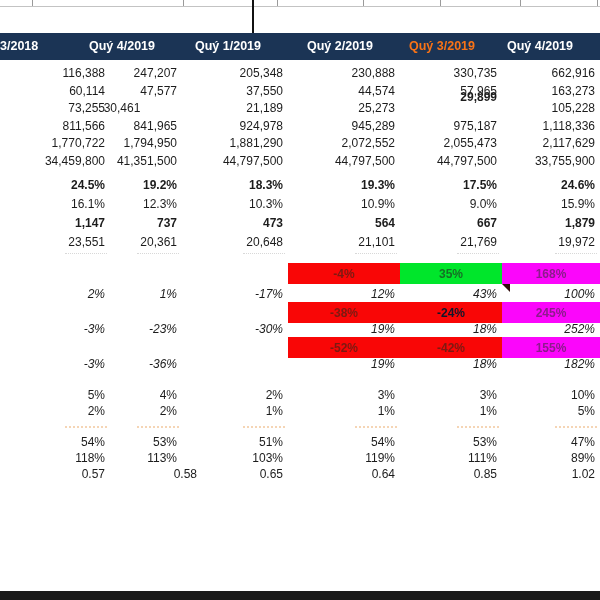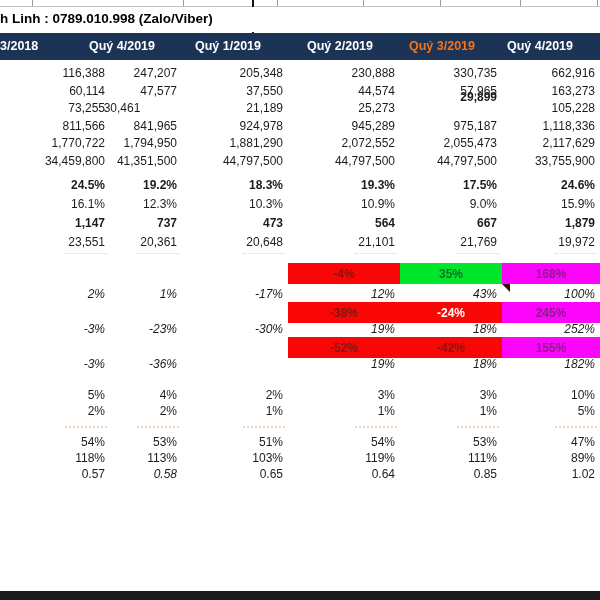--- a/index.html
+++ b/index.html
@@ -29,23 +29,20 @@
 </style>
 </head>
 <body>
 
 <div class="screen">
 
   <div class="topticks"></div>
   <div class="topline"></div>
   <div class="vline"></div>
 
-  <div class="contact">
-    <span>h Linh : 0789.010.998 (Zalo/Viber)</span>
-  </div>
 
   <div class="qhead" id="qhead" style="background: rgb(27, 52, 85);">
       <div class="qcell" style="color: rgb(255, 255, 255); left: 0px;">3/2018</div>
       <div class="qcell" style="color: rgb(255, 255, 255); right: 445px;">Quý 4/2019</div>
       <div class="qcell" style="color: rgb(255, 255, 255); right: 339px;">Quý 1/2019</div>
       <div class="qcell" style="color: rgb(255, 255, 255); right: 227px;">Quý 2/2019</div>
       <div class="qcell" style="color: #f97316; right: 125px;">Quý 3/2019</div>
       <div class="qcell" style="color: rgb(255, 255, 255); right: 27px;">Quý 4/2019</div>
     </div>
 
@@ -114,21 +111,21 @@
       <div class="fillcell" style="left: 400px; top: 263px; width: 102px; background: rgb(0, 230, 43); color: rgb(21, 111, 37);">35%</div>
       <div class="fillcell" style="left: 502px; top: 263px; width: 98px; background: rgb(251, 6, 251); color: rgb(140, 27, 140);">168%</div>
       <div class="cell r-ital" style="top: 287px; left: 0px; width: 105px;">2%</div>
       <div class="cell r-ital" style="top: 287px; right: 423px; width: 110px;">1%</div>
       <div class="cell r-ital" style="top: 287px; right: 317px; width: 110px;">-17%</div>
       <div class="cell r-ital" style="top: 287px; right: 205px; width: 110px;">12%</div>
       <div class="cell r-ital" style="top: 287px; right: 103px; width: 110px;">43%</div>
       <div class="flag" style="left: 502px; top: 284px; background: rgb(51, 13, 13); clip-path: polygon(0px 0px, 100% 0px, 100% 100%);"></div>
       <div class="cell r-ital" style="top: 287px; right: 5px; width: 110px;">100%</div>
       <div class="fillcell" style="left: 288px; top: 302px; width: 112px; background: rgb(249, 6, 6); color: rgb(124, 26, 18);">-38%</div>
-      <div class="fillcell" style="left: 400px; top: 302px; width: 102px; background: rgb(249, 6, 6); color: #ffffff;">-24%</div>
+      <div class="fillcell" style="left: 400px; top: 302px; width: 102px; background: rgb(249, 6, 6); color: #0f172a;">-24%</div>
       <div class="fillcell" style="left: 502px; top: 302px; width: 98px; background: rgb(251, 6, 251); color: rgb(140, 27, 140);">245%</div>
       <div class="cell r-ital" style="top: 322px; left: 0px; width: 105px;">-3%</div>
       <div class="cell r-ital" style="top: 322px; right: 423px; width: 110px;">-23%</div>
       <div class="cell r-ital" style="top: 322px; right: 317px; width: 110px;">-30%</div>
       <div class="cell r-ital" style="top: 322px; right: 205px; width: 110px;">19%</div>
       <div class="cell r-ital" style="top: 322px; right: 103px; width: 110px;">18%</div>
       <div class="cell r-ital" style="top: 322px; right: 5px; width: 110px;">252%</div>
       <div class="fillcell" style="left: 288px; top: 337px; width: 112px; background: rgb(249, 6, 6); color: rgb(124, 26, 18);">-52%</div>
       <div class="fillcell" style="left: 400px; top: 337px; width: 102px; background: rgb(249, 6, 6); color: rgb(124, 26, 18);">-42%</div>
       <div class="fillcell" style="left: 502px; top: 337px; width: 98px; background: rgb(251, 6, 251); color: rgb(140, 27, 140);">155%</div>
@@ -155,21 +152,21 @@
       <div class="cell r-num" style="top: 435px; right: 205px; width: 110px;">54%</div>
       <div class="cell r-num" style="top: 435px; right: 103px; width: 110px;">53%</div>
       <div class="cell r-num" style="top: 435px; right: 5px; width: 110px;">47%</div>
       <div class="cell r-num" style="top: 451px; left: 0px; width: 105px;">118%</div>
       <div class="cell r-num" style="top: 451px; right: 423px; width: 110px;">113%</div>
       <div class="cell r-num" style="top: 451px; right: 317px; width: 110px;">103%</div>
       <div class="cell r-num" style="top: 451px; right: 205px; width: 110px;">119%</div>
       <div class="cell r-num" style="top: 451px; right: 103px; width: 110px;">111%</div>
       <div class="cell r-num" style="top: 451px; right: 5px; width: 110px;">89%</div>
       <div class="cell r-num" style="top: 467px; left: 0px; width: 105px;">0.57</div>
-      <div class="cell r-num" style="top: 467px; right: 423px; width: 110px; font-style: italic;">0.58</div>
+      <div class="cell r-num" style="top: 467px; right: 403px; width: 110px;">0.58</div>
       <div class="cell r-num" style="top: 467px; right: 317px; width: 110px;">0.65</div>
       <div class="cell r-num" style="top: 467px; right: 205px; width: 110px;">0.64</div>
       <div class="cell r-num" style="top: 467px; right: 103px; width: 110px;">0.85</div>
       <div class="cell r-num" style="top: 467px; right: 5px; width: 110px;">1.02</div>
     </div>
 
   <div id="dotrows">
       <div class="dots2" style="top: 253px; width: 42px; left: 65px;"></div>
       <div class="dots" style="top: 426px; width: 42px; left: 65px;"></div>
       <div class="dots2" style="top: 253px; width: 42px; left: 137px;"></div>

